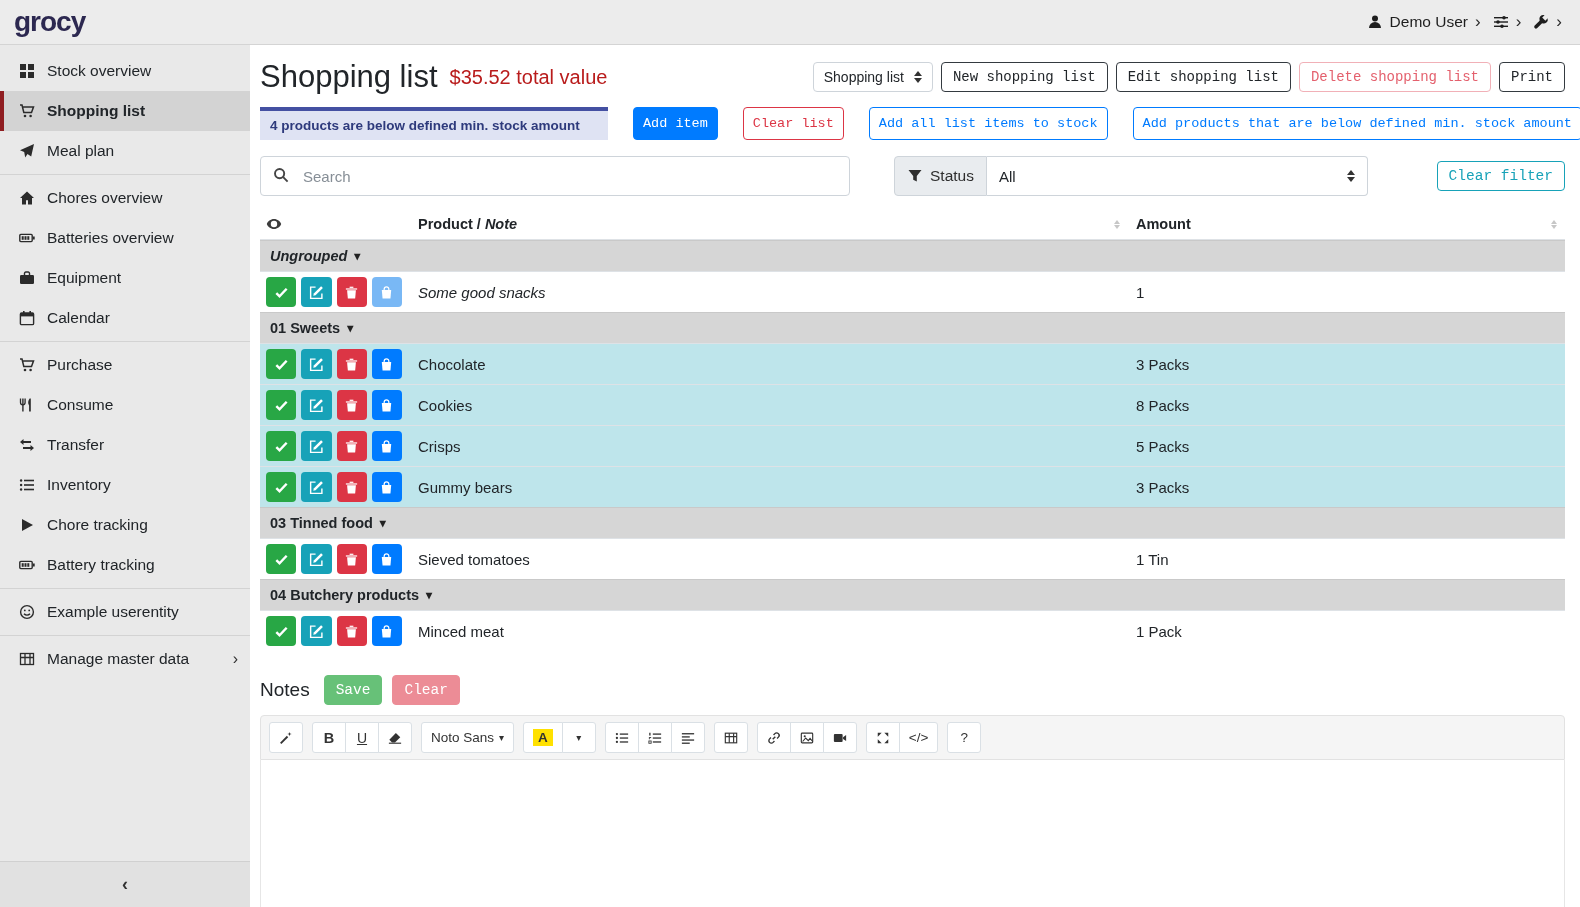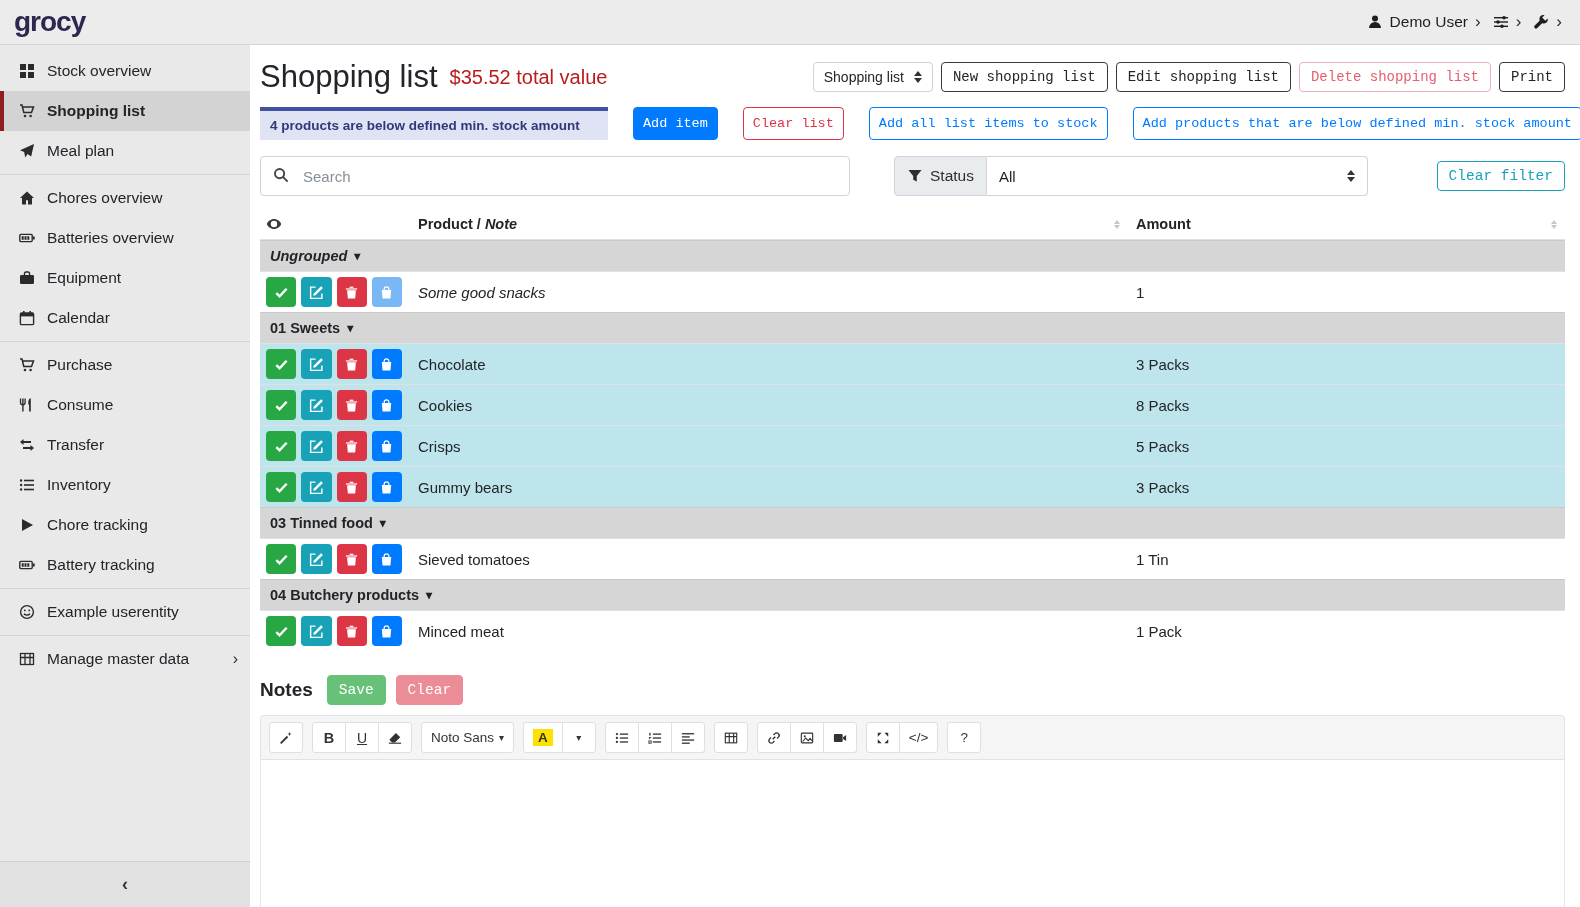--- a/index.html
+++ b/index.html
@@ -90,21 +90,21 @@
   .act { width:31px; height:30px; border-radius:4px; display:inline-flex; align-items:center; justify-content:center; color:#fff; }
   .act svg { width:15px; height:15px; }
   .act.done  { background:#28a745; }
   .act.edit  { background:#17a2b8; }
   .act.del   { background:#dc3545; }
   .act.stock { background:#007bff; }
   .act.stock.muted { background:#79b8f5; }
 
   
   .notes-head { display:flex; align-items:center; gap:10px; margin-top:24px; }
-  .notes-head h2 { font-size:19px; font-weight:700; margin-right:4px; }
+  .notes-head h2 { font-size:19px; font-weight:400; margin-right:4px; }
   .editor { margin-top:10px; }
   .editor-toolbar { background:#f5f5f5; border:1px solid #e2e2e2; border-radius:4px 4px 0 0; padding:6px 8px; display:flex; gap:9px; align-items:center; }
   .btn-grp { display:flex; }
   .ed-btn { height:31px; min-width:34px; padding:0 9px; background:#fff; border:1px solid #dae0e5; display:inline-flex; align-items:center; justify-content:center; gap:5px; font-size:13.5px; color:#333; }
   .ed-btn + .ed-btn { margin-left:-1px; }
   .btn-grp .ed-btn:first-child { border-radius:3px 0 0 3px; }
   .btn-grp .ed-btn:last-child { border-radius:0 3px 3px 0; }
   .btn-grp .ed-btn:only-child { border-radius:3px; }
   .ed-btn .b { font-weight:700; font-size:14.5px; }
   .ed-btn .u { text-decoration:underline; font-size:14px; }

